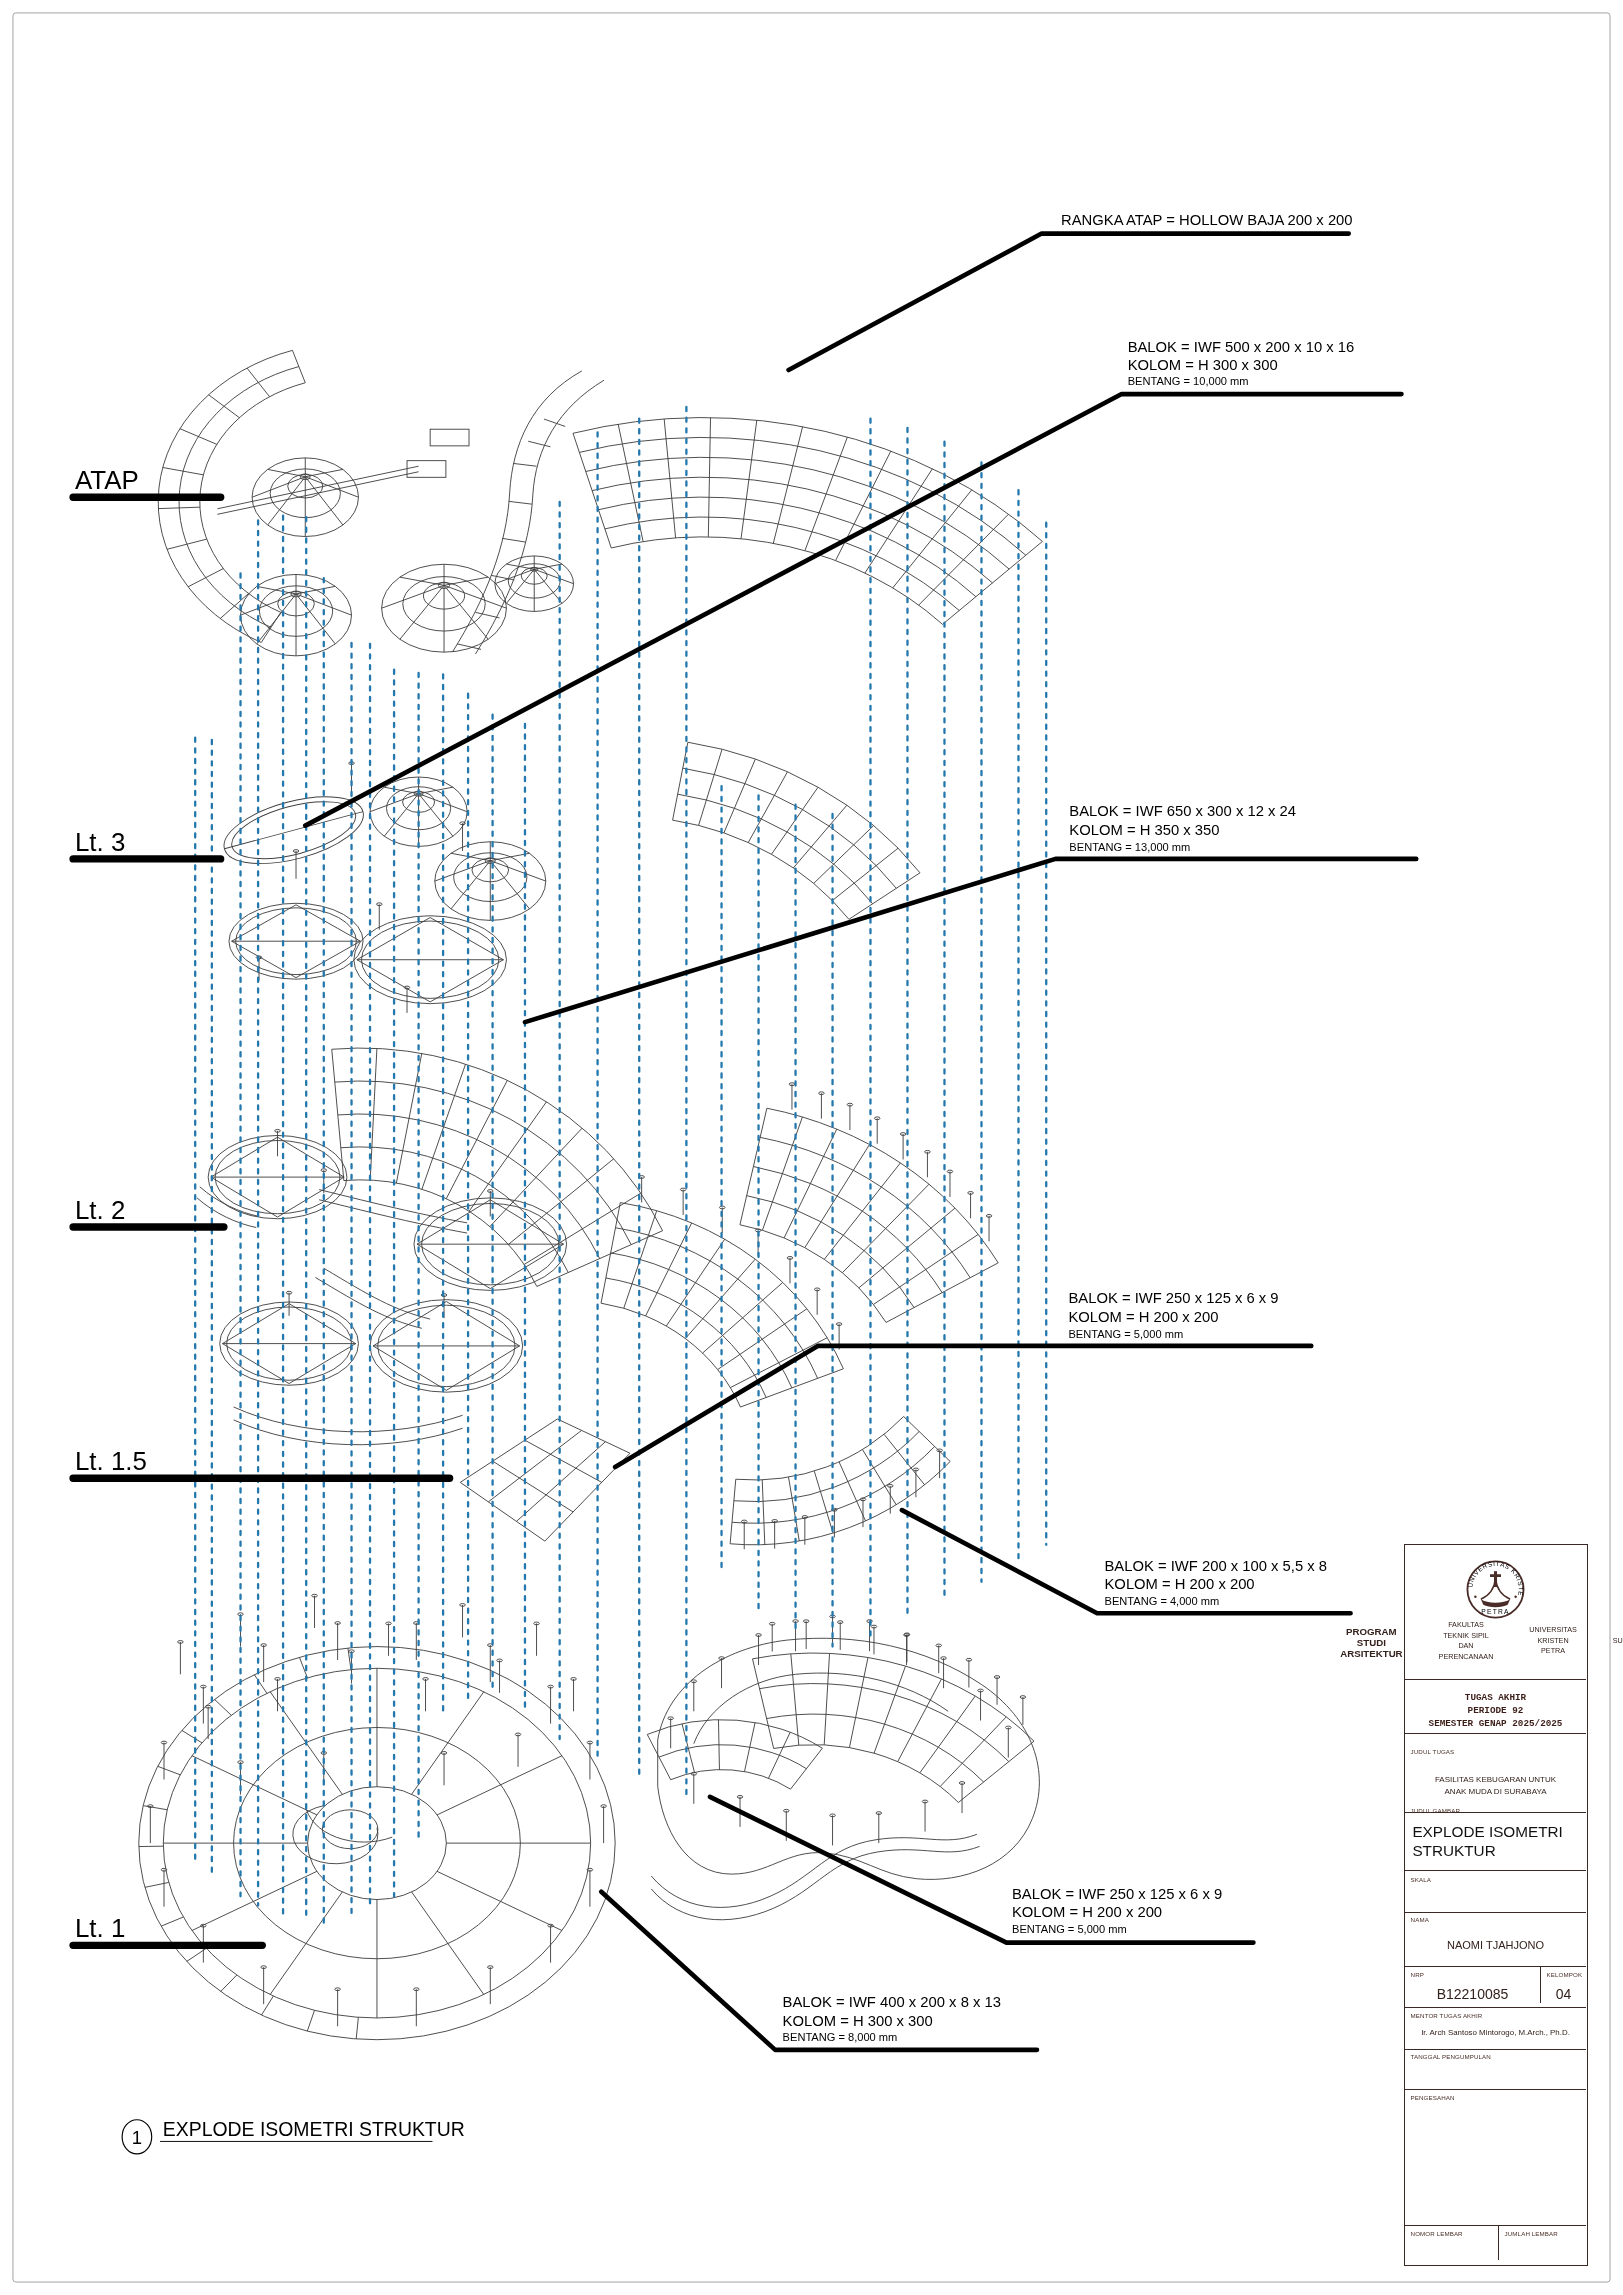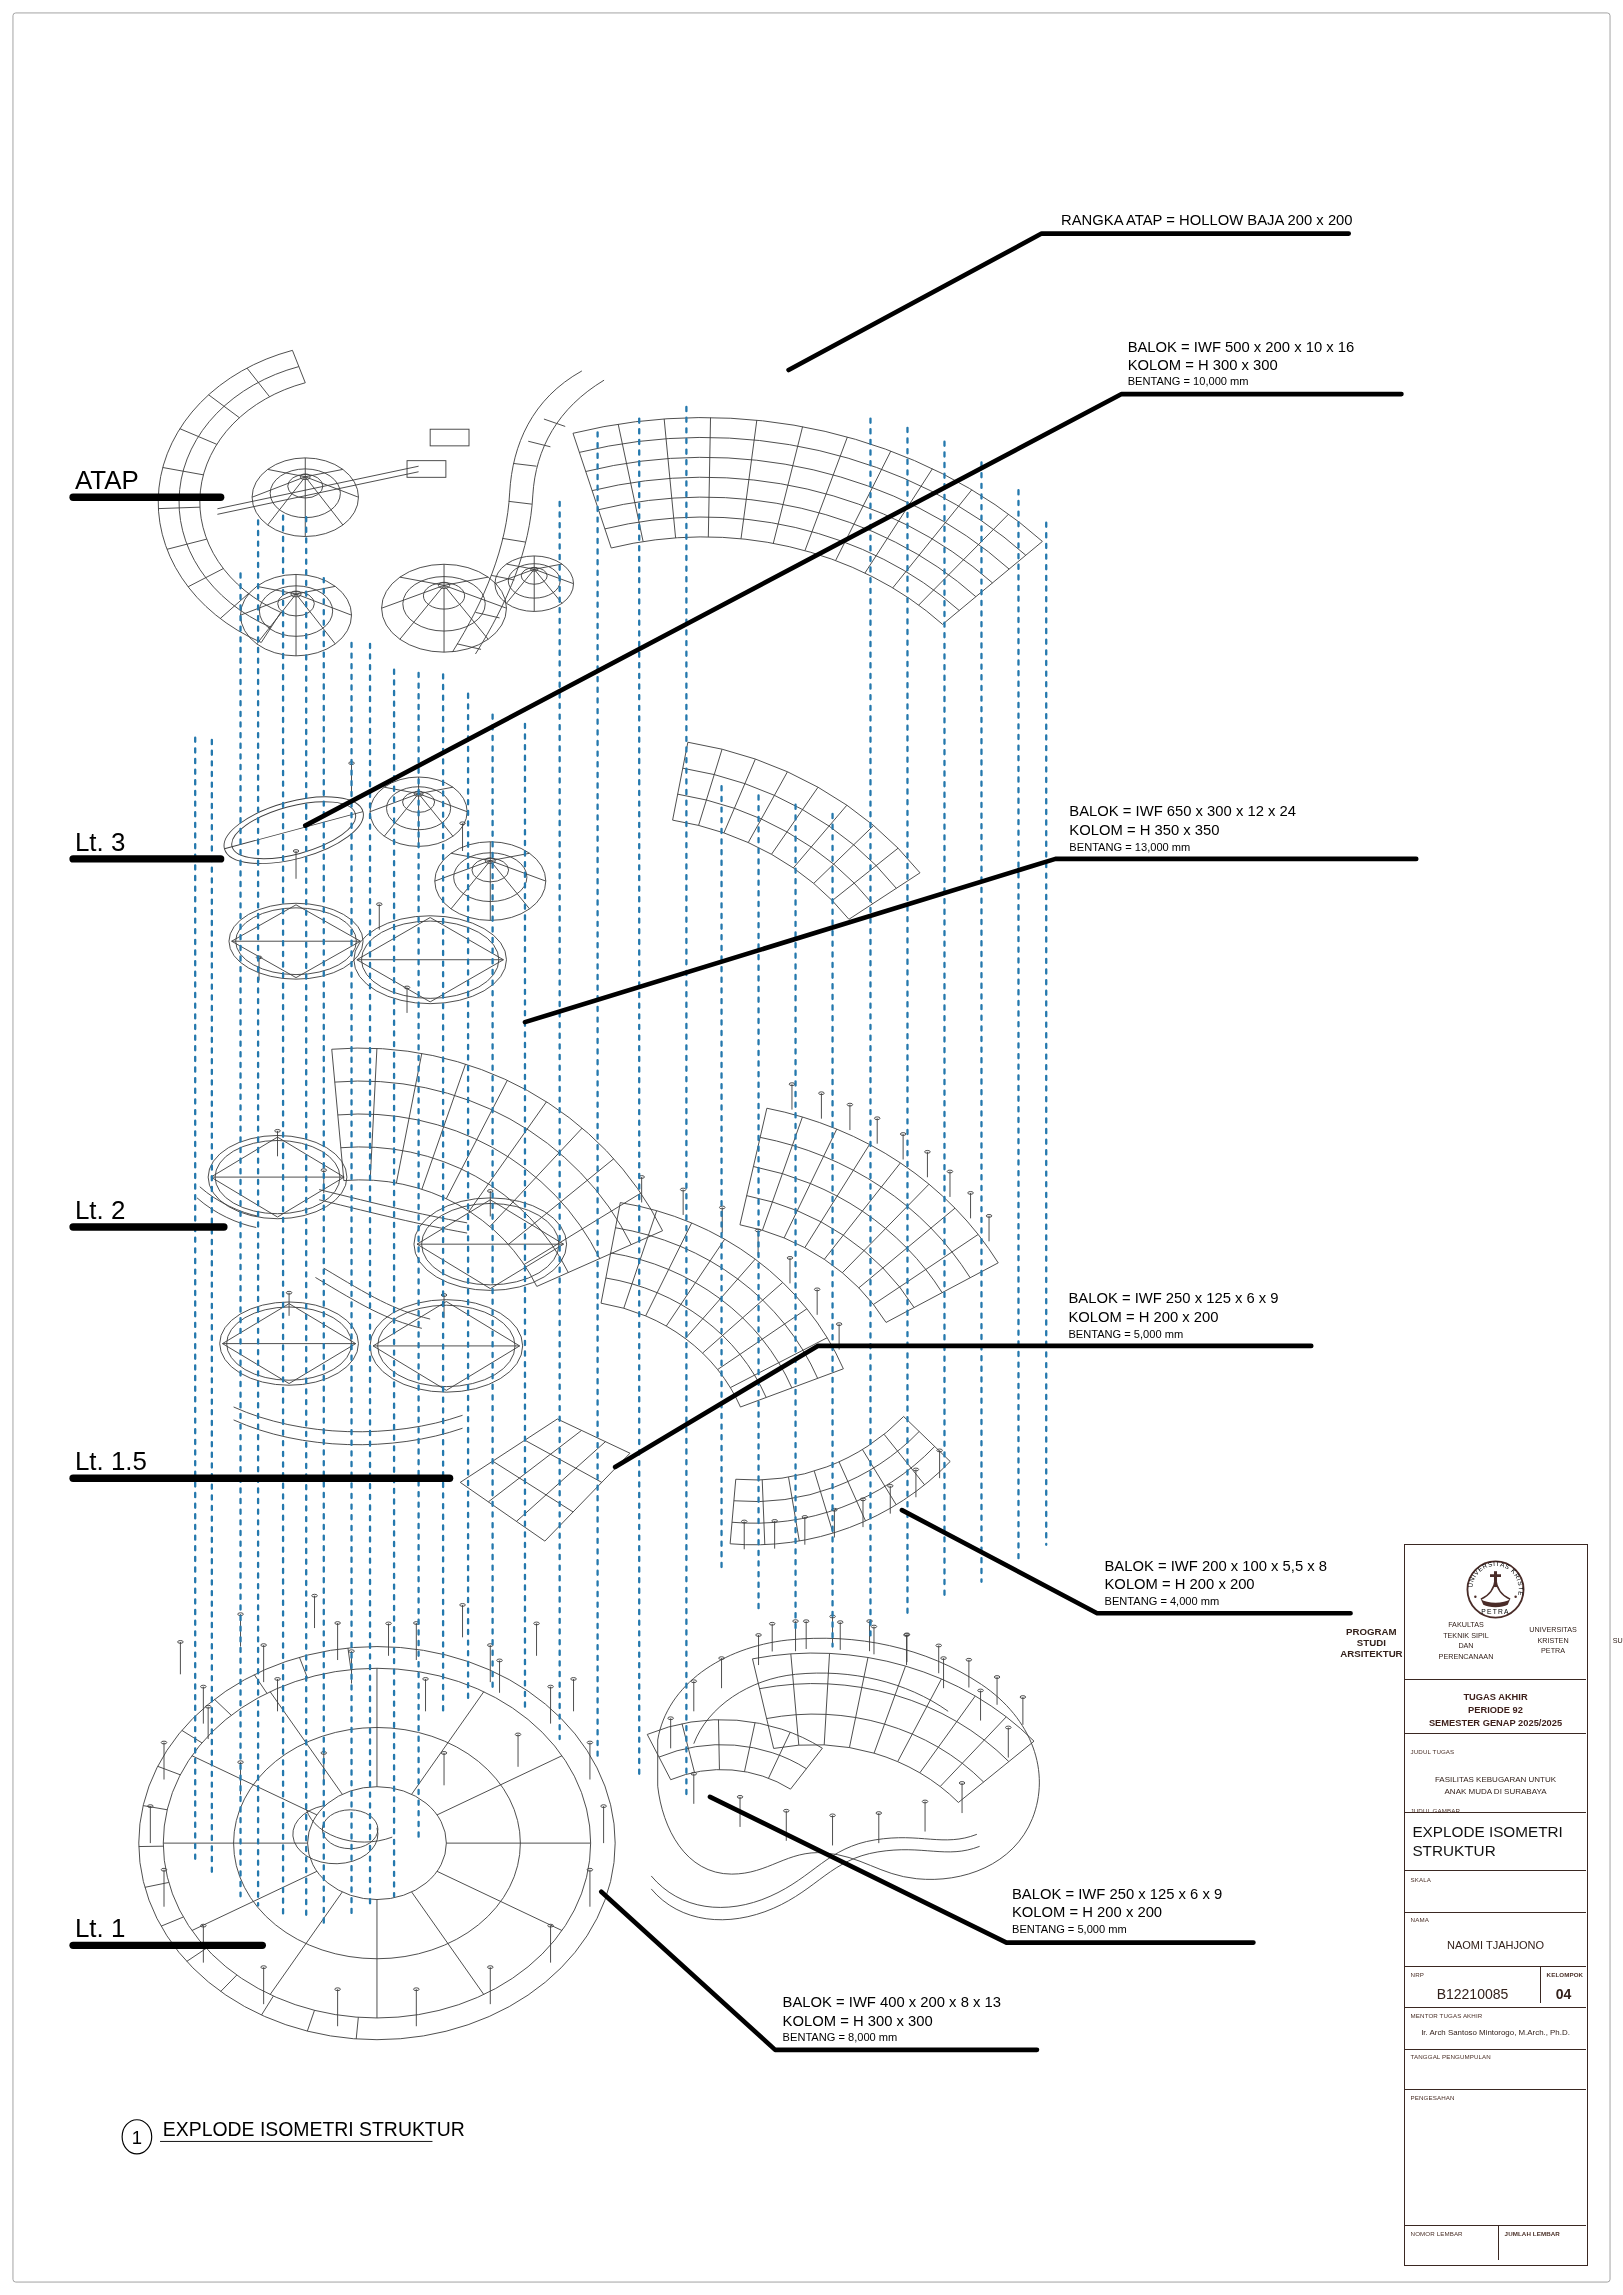--- a/index.html
+++ b/index.html
@@ -22,21 +22,21 @@
   .lbl{position:absolute;top:3.7px;left:5.6px;font-size:6.2px;color:var(--lbl);letter-spacing:0.1px;}
   .center-wrap{display:flex;align-items:center;justify-content:center;text-align:center;}
   .tb-head1{font-size:9.7px;font-weight:bold;margin-top:2.8px;}
   .tb-sub{font-size:7.2px;line-height:10.6px;padding-left:36px;}
   .tb-bold3{font-size:9.3px;font-weight:bold;line-height:13px;color:var(--maroon);text-align:center;padding-top:11px;}
   .judul-tugas-val{position:absolute;top:30px;left:19px;width:143px;font-size:8px;line-height:12px;text-align:center;}
   .judul-gambar-val{position:absolute;top:19.4px;left:7.4px;width:157px;font-size:15.3px;line-height:19px;color:#111;}
   .nama-val{position:absolute;top:27px;left:0;width:100%;text-align:center;font-size:11px;}
   .nrp-val{position:absolute;top:19.4px;left:0;width:100%;text-align:center;font-size:14px;}
   .mentor-val{position:absolute;top:20.4px;left:0;width:100%;text-align:center;font-size:7.9px;white-space:nowrap;}
-  .cell-r{position:absolute;top:0;bottom:4px;border-left:0.9px solid var(--tbc);box-sizing:border-box;font-weight:bold;}
+  .cell-r{position:absolute;top:0;bottom:4px;border-left:0.9px solid var(--tbc);box-sizing:border-box;}
   .logo-box{display:flex;justify-content:center;margin-top:14px;}
 </style>
 </head>
 <body>
 
 <svg id="drawing" width="1623" height="2295" viewBox="0 0 3509 4962" style="position:absolute;left:0;top:0;">
 
   <rect class="sheet-border" x="28" y="28" width="3453" height="4906" rx="6"></rect>
 
   <g id="g-wf" fill="none" stroke="#404040" stroke-width="2">
@@ -655,21 +655,21 @@
       </svg>
     </div>
     <div class="center-wrap" style="">
       <div class="tb-head1">PROGRAM STUDI ARSITEKTUR</div>
       <div class="tb-sub">FAKULTAS TEKNIK SIPIL DAN PERENCANAAN</div>
       <div class="tb-sub">UNIVERSITAS KRISTEN PETRA</div>
       <div class="tb-sub">SURABAYA</div>
     </div>
   </div>
 
-  <div class="row" style="top:135px;height:54px;">
+  <div class="row" style="top:135px;height:54px;font-family:Liberation Mono, monospace;">
     <div class="tb-bold3">
       <div>TUGAS AKHIR</div>
       <div>PERIODE 92</div>
       <div>SEMESTER GENAP 2025/2025</div>
     </div>
   </div>
 
   <div class="row" style="top:199px;height:69px;">
     <span class="lbl">JUDUL TUGAS</span>
     <div class="judul-tugas-val">FASILITAS KEBUGARAN UNTUK ANAK MUDA DI SURABAYA</div>

